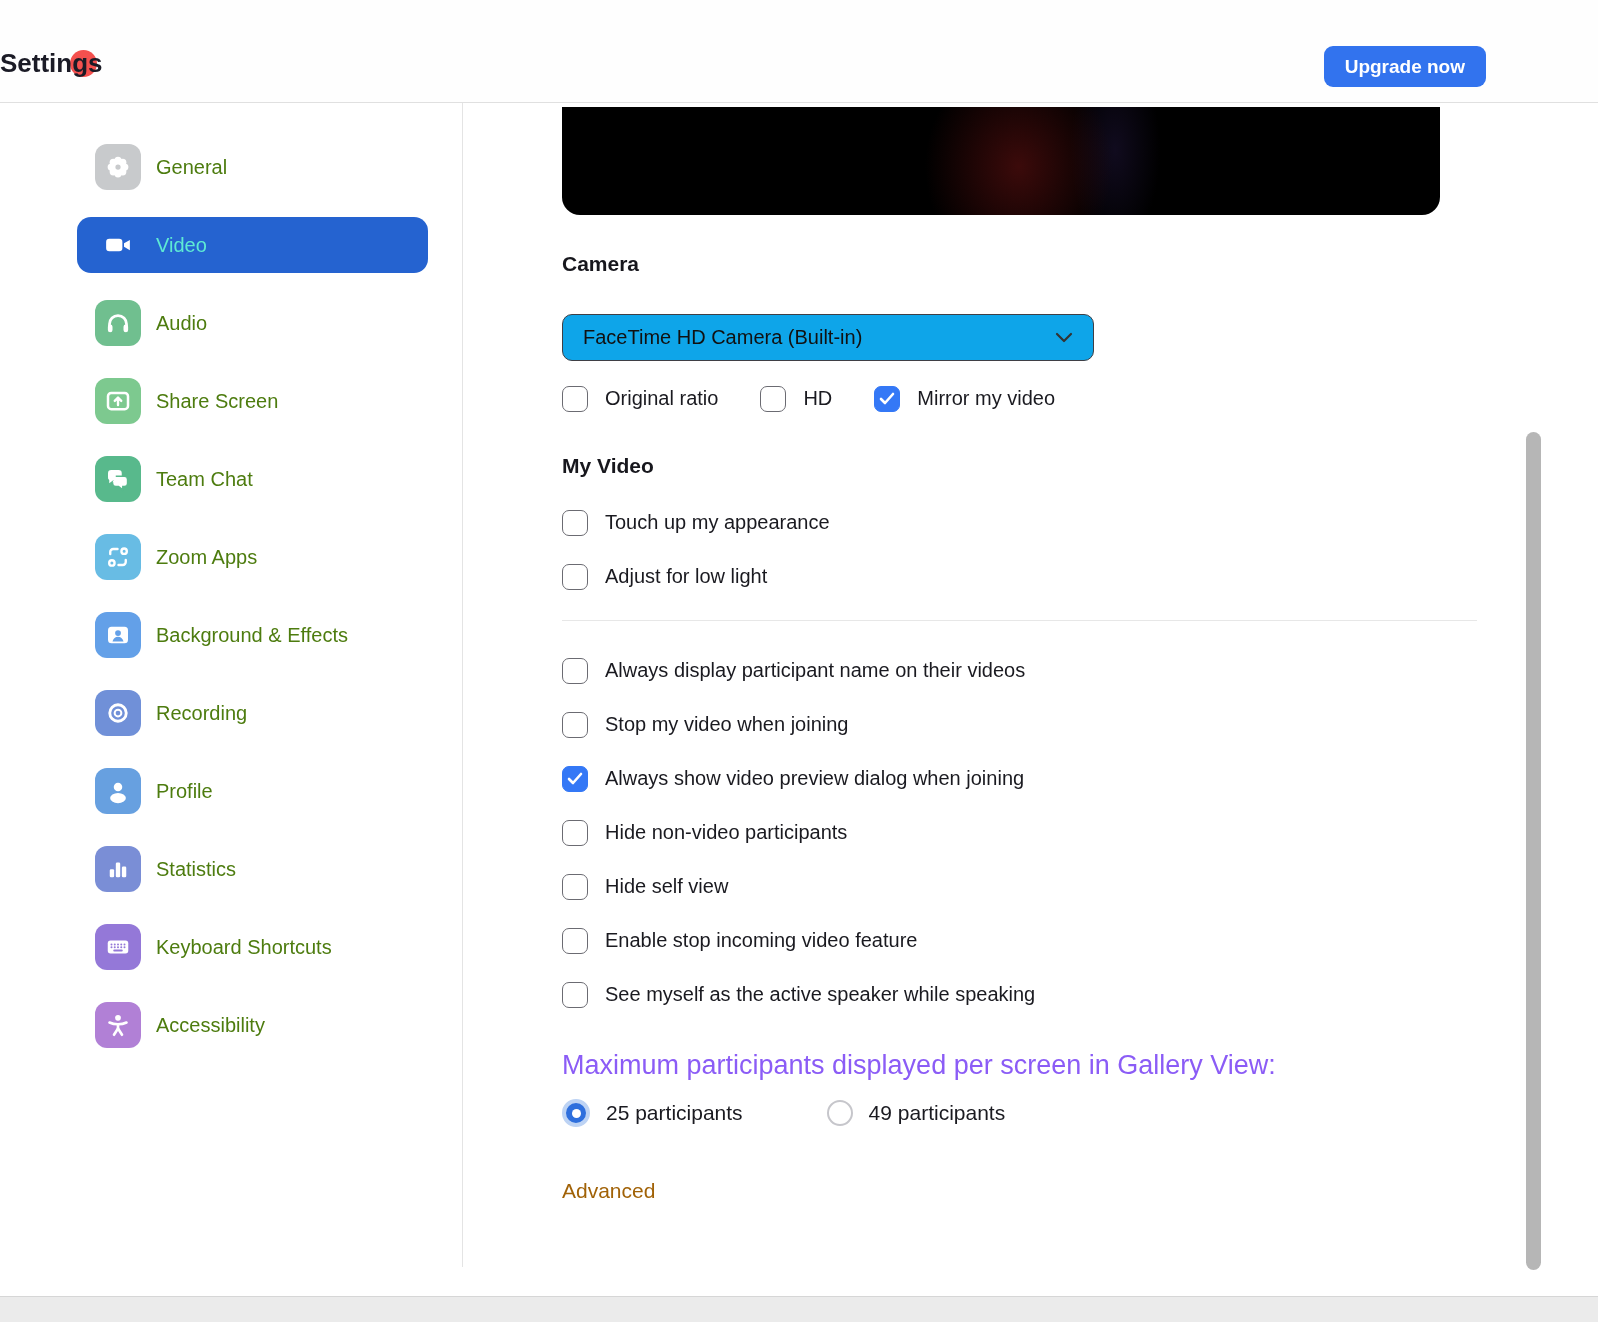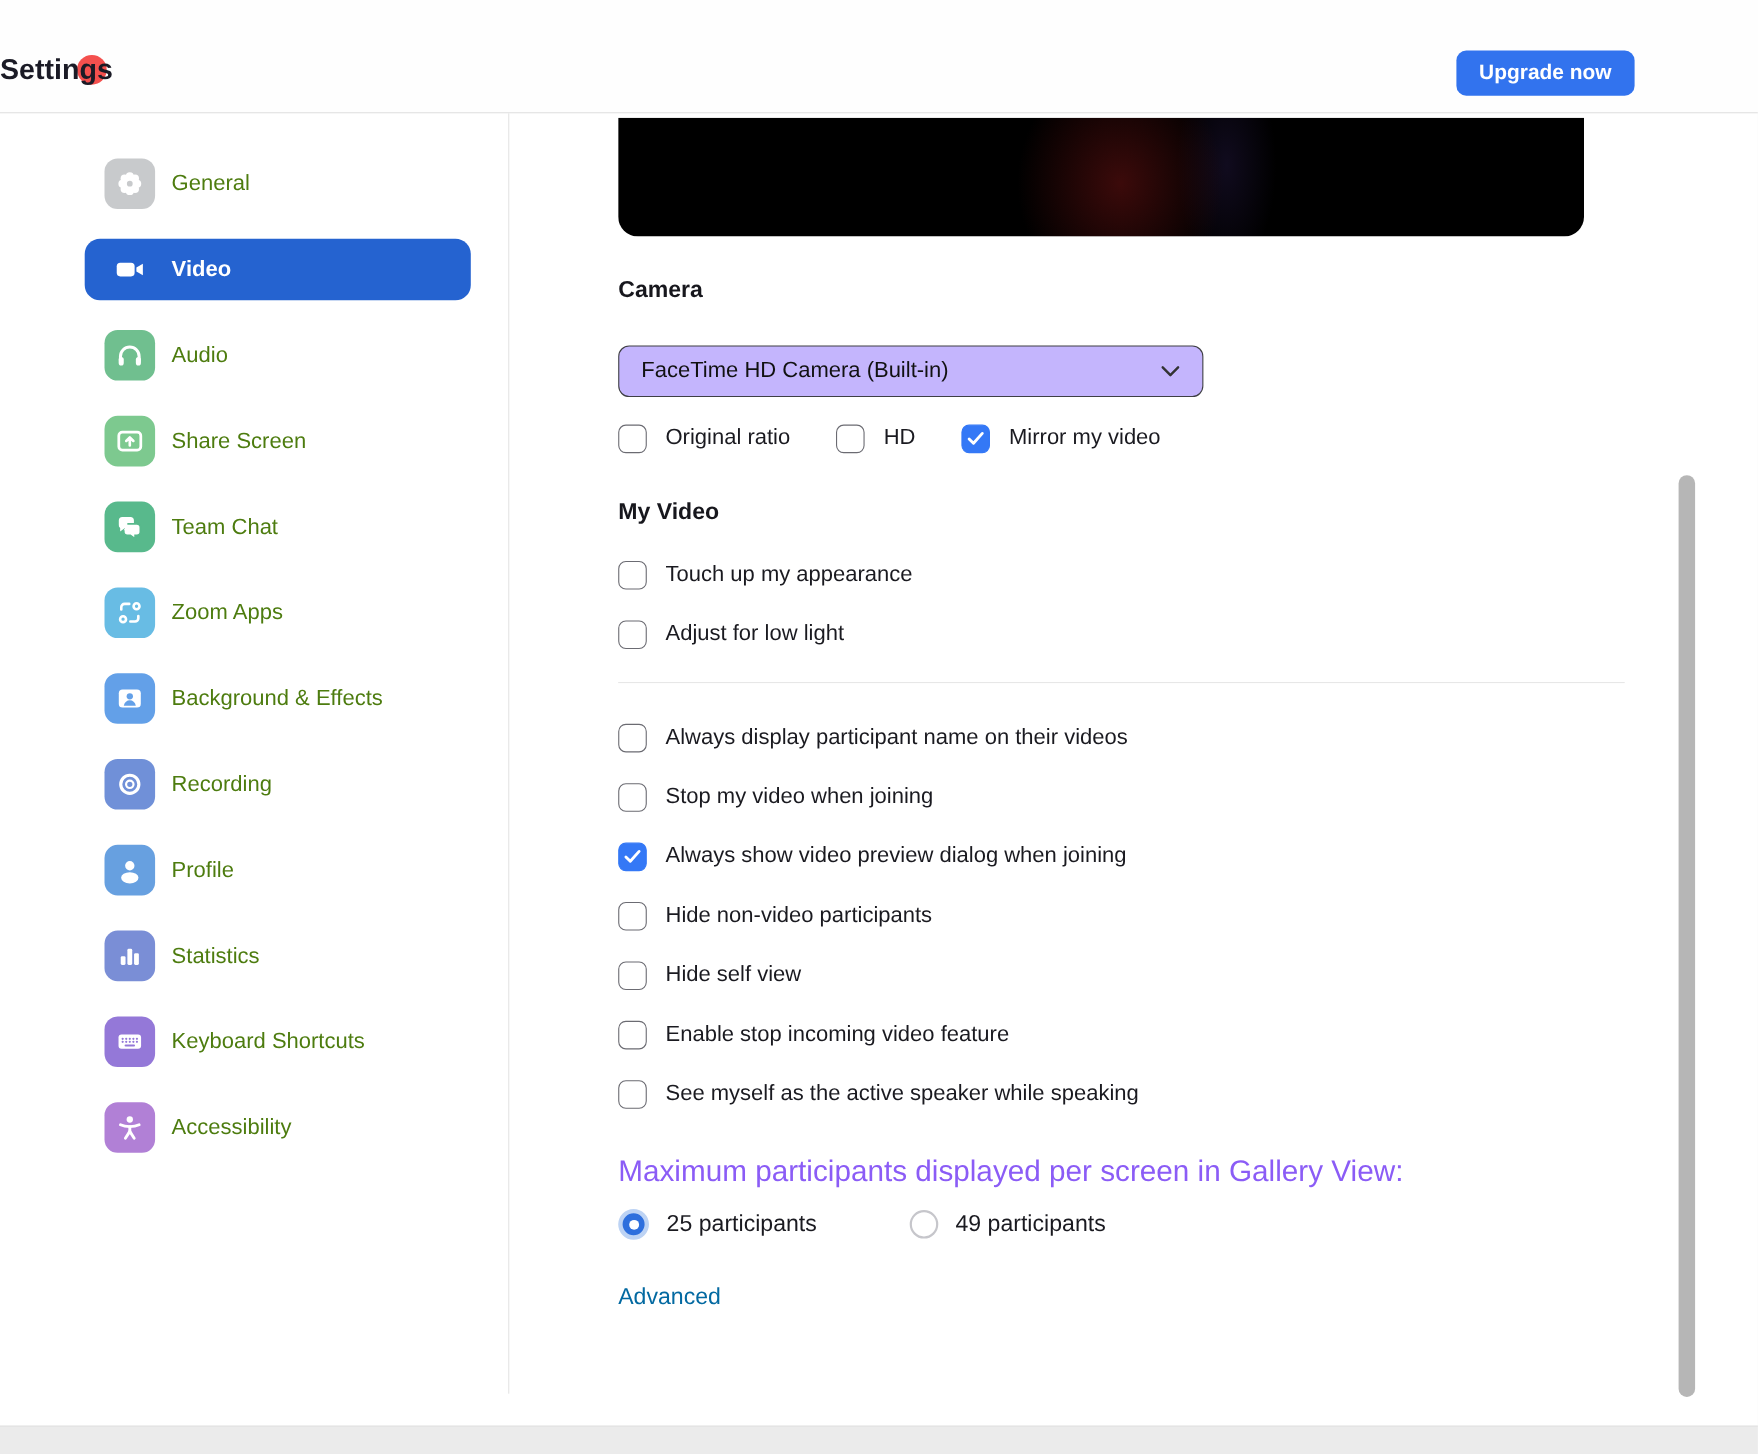--- a/index.html
+++ b/index.html
@@ -23,35 +23,35 @@
   
   .sidebar { position:absolute; left:77px; top:139px; width:351px; }
   .sidebar-divider { position:absolute; left:462px; top:103px; width:1px; height:1164px; background:#e4e4e4; }
   .nav-item { display:flex; align-items:center; height:56px; margin-bottom:22px; border-radius:14px;
               padding-left:18px; cursor:pointer; }
   .nav-item .nav-icon { width:46px; height:46px; border-radius:12px; display:flex; align-items:center;
                         justify-content:center; flex:0 0 46px; }
   .nav-item .nav-label { margin-left:15px; font-size:20px; color:#4d7c0f; }
   .nav-item.active { background:#2563d0; }
   .nav-item.active .nav-icon { background:transparent !important; }
-  .nav-item.active .nav-label { color:#ffffff; font-weight:700; }
+  .nav-item.active .nav-label { color:#5eead4; font-weight:400; }
   .nav-icon svg { width:30px; height:30px; }
 
   
   main { position:absolute; left:462px; top:103px; width:1136px; padding-left:100px; }
   .video-preview { margin-top:4px; width:878px; height:108px; background:#000;
                    border-radius:0 0 18px 18px;
                    background-image:
                      radial-gradient(130px 150px at 52% 55%, rgba(70,12,12,.85), rgba(0,0,0,0) 72%),
                      radial-gradient(60px 130px at 63% 40%, rgba(30,20,55,.55), rgba(0,0,0,0) 75%); }
   h2.section-title { margin-top:36px; font-size:21px; font-weight:700; color:#17171d; line-height:26px; }
   h2.mv { margin-top:41px; }
 
   .select { margin-top:37px; width:532px; height:47px; border:1.5px solid #3f3f45; border-radius:10px;
-            display:flex; align-items:center; padding:0 20px; cursor:pointer; background:#c4b5fd; }
+            display:flex; align-items:center; padding:0 20px; cursor:pointer; background:#0ea5e9; }
   .select .sel-text { font-size:20px; color:#111; flex:1; }
   .select svg { width:18px; height:11px; }
 
   .inline-opts { margin-top:24px; display:flex; align-items:center; gap:42px; height:27px; }
 
   .opt { display:flex; align-items:center; height:27px; cursor:pointer; }
   .opt-label { margin-left:17px; font-size:20px; color:#1a1a20; }
   .cb { width:26px; height:26px; border:1.6px solid #6b6b72; border-radius:7px; background:#fff;
         display:flex; align-items:center; justify-content:center; flex:0 0 26px; }
   .cb svg { display:none; width:16px; height:13px; }
@@ -69,21 +69,21 @@
   .radio-opt + .radio-opt { margin-left:84px; }
   .radio { width:26px; height:26px; border-radius:50%; border:2px solid #c6c6cb; background:#fff;
            position:relative; flex:0 0 auto; }
   .radio.selected { width:28px; height:28px; border:4px solid #bdd3f4; background:#2e6fdd; }
   .radio.selected::after { content:""; position:absolute; left:50%; top:50%; width:9px; height:9px;
            margin:-4.5px 0 0 -4.5px; border-radius:50%; background:#fff; }
   .radio-lbl { margin-left:16px; font-size:21px; color:#1a1a20; }
 
   .troubleshoot { margin-top:24px; font-size:21px; color:#17171d; line-height:26px; }
   .troubleshoot a { color:#2160d4; text-decoration:none; cursor:pointer; margin-left:6px; }
-  .advanced { display:inline-block; margin-top:40px; font-size:21px; color:#0369a1;
+  .advanced { display:inline-block; margin-top:52px; font-size:21px; color:#a16207;
               text-decoration:none; cursor:pointer;text-align:center; }
 
   .scroll-thumb { position:absolute; right:57px; top:432px; width:15px; height:838px;
                   background:#b6b6b6; border-radius:8px; }
 </style>
 </head>
 <body>
 
 <div class="window">
 

